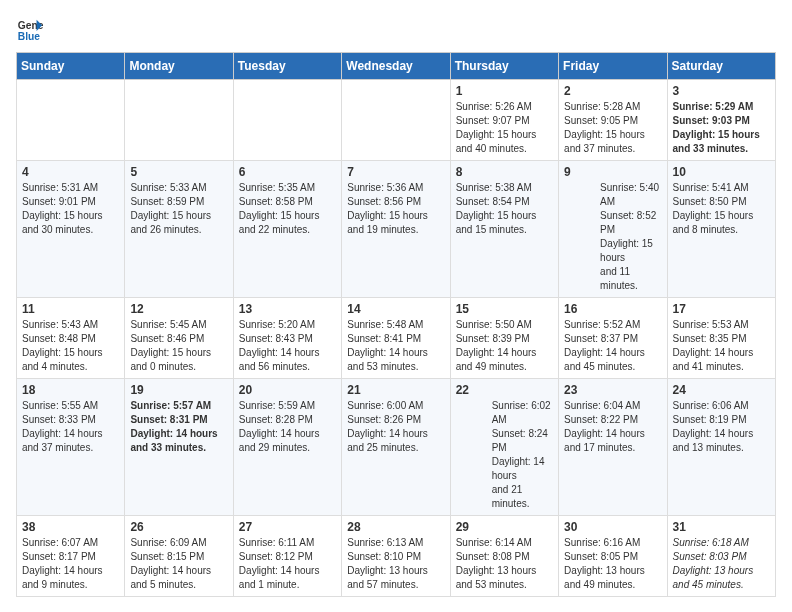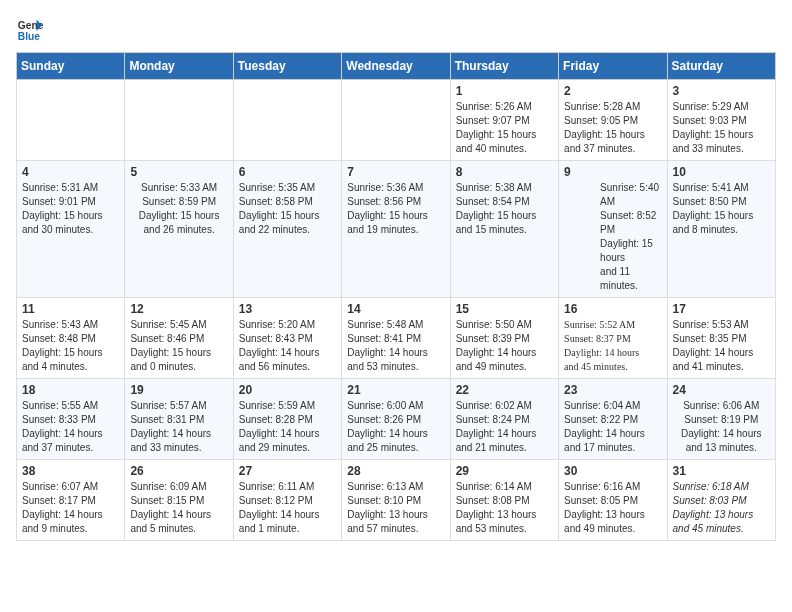--- a/index.html
+++ b/index.html
@@ -129,37 +129,37 @@
         </td>
         <td>
           <span class="day-number">2</span>
           <div class="day-info" style="white-space: pre-line;">Sunrise: 5:28 AM
 Sunset: 9:05 PM
 Daylight: 15 hours
 and 37 minutes.</div>
         </td>
         <td>
           <span class="day-number">3</span>
-          <div class="day-info" style="white-space: pre-line;">Sunrise: 5:29 AM
+          <div class="day-info" style="white-space: pre-line; font-weight: bold;">Sunrise: 5:29 AM
 Sunset: 9:03 PM
 Daylight: 15 hours
 and 33 minutes.</div>
         </td>
       </tr>
       <tr class="row-even">
         <td>
           <span class="day-number">4</span>
           <div class="day-info" style="white-space: pre-line;">Sunrise: 5:31 AM
 Sunset: 9:01 PM
 Daylight: 15 hours
 and 30 minutes.</div>
         </td>
         <td>
           <span class="day-number">5</span>
-          <div class="day-info" style="white-space: pre-line; text-align: center;">Sunrise: 5:33 AM
+          <div class="day-info" style="white-space: pre-line;">Sunrise: 5:33 AM
 Sunset: 8:59 PM
 Daylight: 15 hours
 and 26 minutes.</div>
         </td>
         <td>
           <span class="day-number">6</span>
           <div class="day-info" style="white-space: pre-line;">Sunrise: 5:35 AM
 Sunset: 8:58 PM
 Daylight: 15 hours
 and 22 minutes.</div>
@@ -224,21 +224,21 @@
         </td>
         <td>
           <span class="day-number">15</span>
           <div class="day-info" style="white-space: pre-line;">Sunrise: 5:50 AM
 Sunset: 8:39 PM
 Daylight: 14 hours
 and 49 minutes.</div>
         </td>
         <td>
           <span class="day-number">16</span>
-          <div class="day-info" style="white-space: pre-line; font-family: Liberation Serif, serif;">Sunrise: 5:52 AM
+          <div class="day-info" style="white-space: pre-line;">Sunrise: 5:52 AM
 Sunset: 8:37 PM
 Daylight: 14 hours
 and 45 minutes.</div>
         </td>
         <td>
           <span class="day-number">17</span>
           <div class="day-info" style="white-space: pre-line;">Sunrise: 5:53 AM
 Sunset: 8:35 PM
 Daylight: 14 hours
 and 41 minutes.</div>
@@ -247,56 +247,56 @@
       <tr class="row-even">
         <td>
           <span class="day-number">18</span>
           <div class="day-info" style="white-space: pre-line;">Sunrise: 5:55 AM
 Sunset: 8:33 PM
 Daylight: 14 hours
 and 37 minutes.</div>
         </td>
         <td>
           <span class="day-number">19</span>
-          <div class="day-info" style="white-space: pre-line;">Sunrise: 5:57 AM
+          <div class="day-info" style="white-space: pre-line; font-weight: bold;">Sunrise: 5:57 AM
 Sunset: 8:31 PM
 Daylight: 14 hours
 and 33 minutes.</div>
         </td>
         <td>
           <span class="day-number">20</span>
           <div class="day-info" style="white-space: pre-line;">Sunrise: 5:59 AM
 Sunset: 8:28 PM
 Daylight: 14 hours
 and 29 minutes.</div>
         </td>
         <td>
           <span class="day-number">21</span>
           <div class="day-info" style="white-space: pre-line;">Sunrise: 6:00 AM
 Sunset: 8:26 PM
 Daylight: 14 hours
 and 25 minutes.</div>
         </td>
         <td>
           <span class="day-number">22</span>
-          <div class="day-info" style="white-space: pre-line;">Sunrise: 6:02 AM
+          <div class="day-info" style="white-space: pre-line; margin-left: 36px;">Sunrise: 6:02 AM
 Sunset: 8:24 PM
 Daylight: 14 hours
 and 21 minutes.</div>
         </td>
         <td>
           <span class="day-number">23</span>
           <div class="day-info" style="white-space: pre-line;">Sunrise: 6:04 AM
 Sunset: 8:22 PM
 Daylight: 14 hours
 and 17 minutes.</div>
         </td>
         <td>
           <span class="day-number">24</span>
-          <div class="day-info" style="white-space: pre-line; text-align: center;">Sunrise: 6:06 AM
+          <div class="day-info" style="white-space: pre-line;">Sunrise: 6:06 AM
 Sunset: 8:19 PM
 Daylight: 14 hours
 and 13 minutes.</div>
         </td>
       </tr>
       <tr class="row-odd">
         <td>
           <span class="day-number">38</span>
           <div class="day-info" style="white-space: pre-line;">Sunrise: 6:07 AM
 Sunset: 8:17 PM

